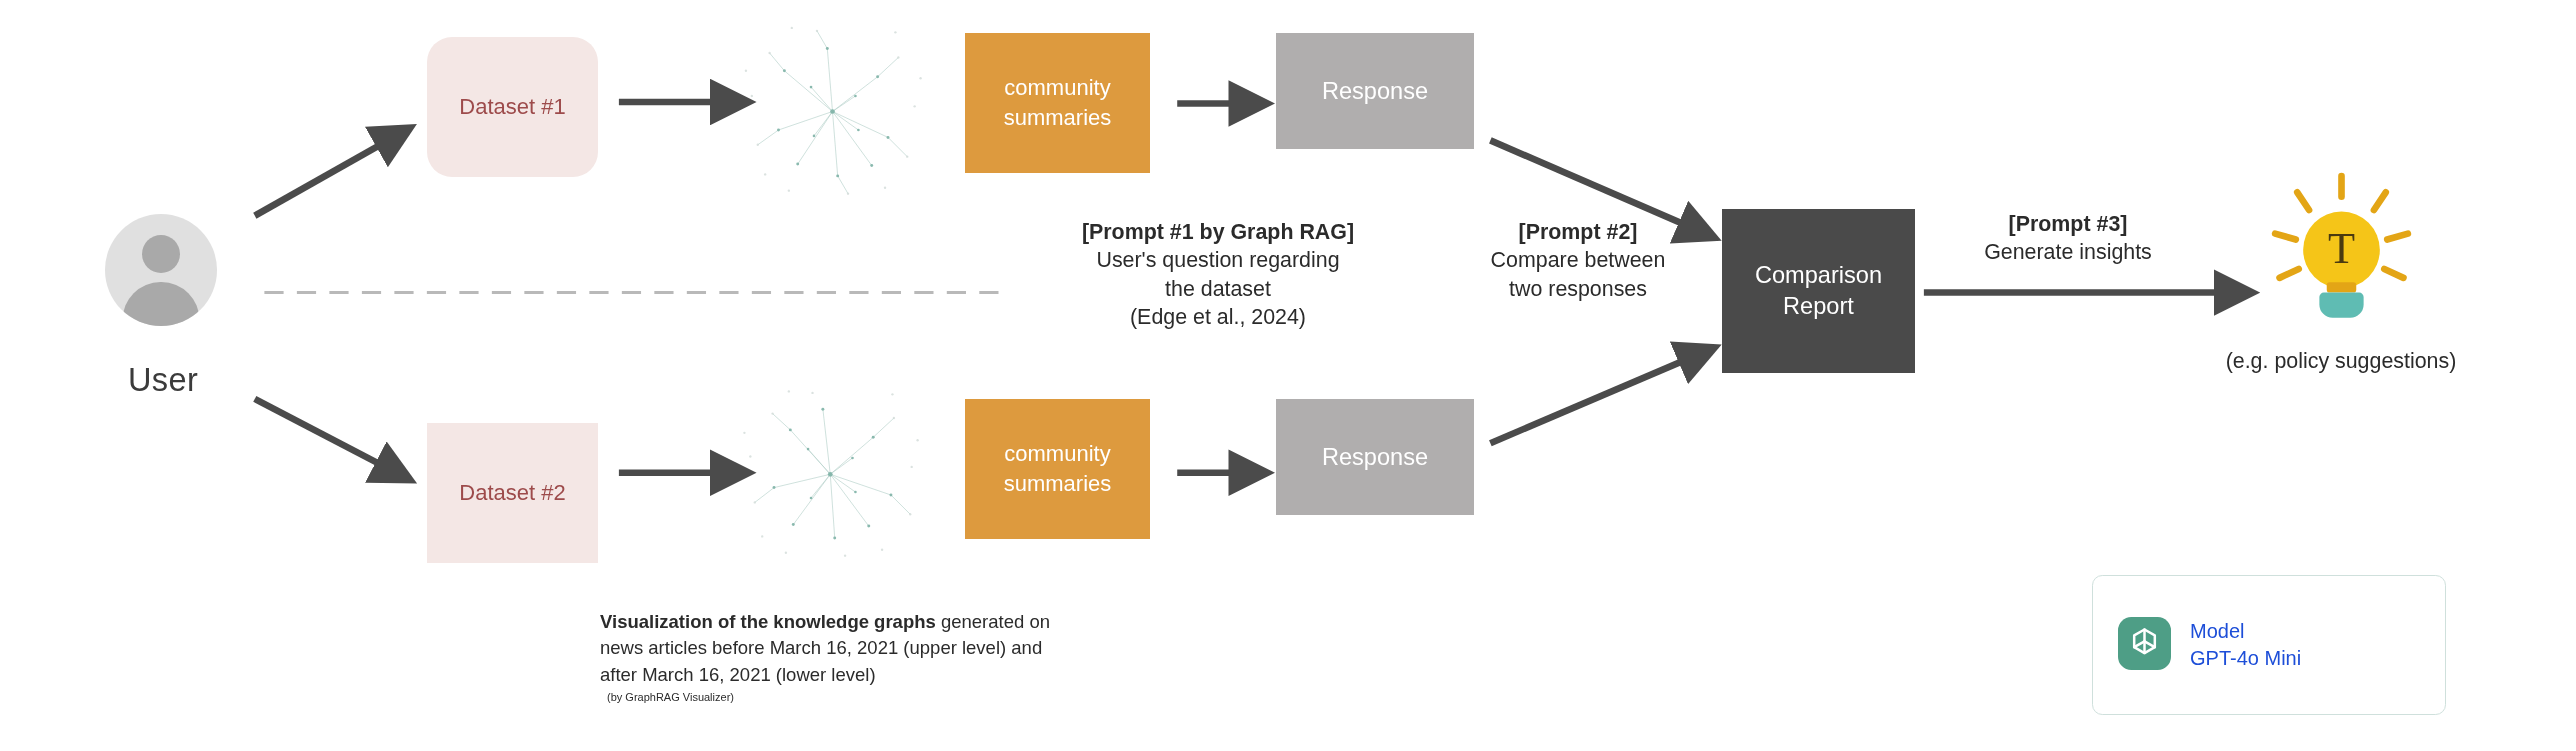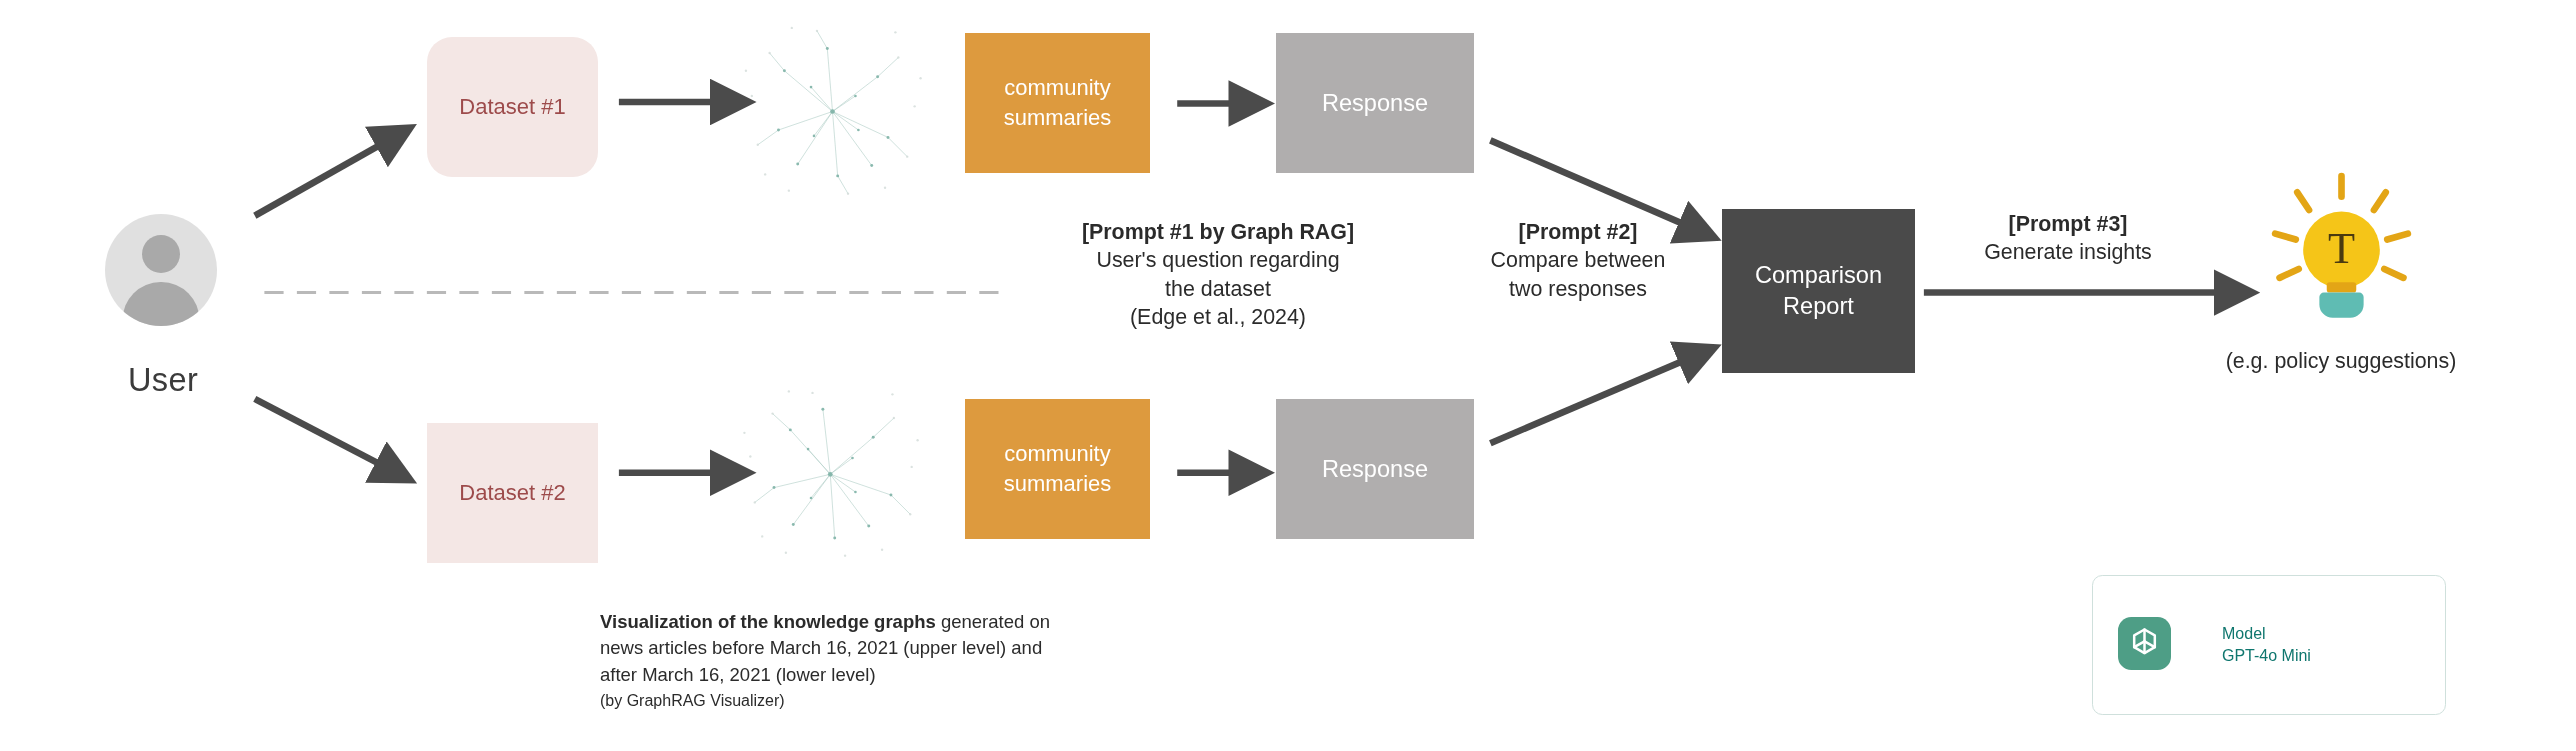--- a/index.html
+++ b/index.html
@@ -94,21 +94,21 @@
     display: flex;
     align-items: center;
     justify-content: center;
   }
   #summaries-1 { left: 965px; top: 33px; }
   #summaries-2 { left: 965px; top: 399px; }
 
   
   .response-box {
     width: 198px;
-    height: 140px;
+    height: 116px;
     background: #b0aeae;
     color: #ffffff;
     font-size: 23.6px;
     display: flex;
     align-items: center;
     justify-content: center;
   }
   #response-1 { left: 1276px; top: 33px; }
   #response-2 { left: 1276px; top: 399px; }
 
@@ -154,42 +154,41 @@
   
   #graph-caption {
     left: 600px;
     top: 609px;
     width: 606px;
     font-size: 18.5px;
     line-height: 1.42;
     color: #2b2b2b;
   }
   #graph-caption .b { font-weight: bold; }
-  #graph-caption .small { font-size: 16px; display: block; margin-top: 2.2px; }
+  #graph-caption .small { font-size: 11px; display: block; margin-top: 2.2px; margin-left: 7px; }
 
   
   #model-card {
     left: 2092px;
     top: 575px;
     width: 354px;
     height: 140px;
     border: 1.5px solid #cfe0dc;
     border-radius: 10.3px;
     background: #ffffff;
     display: flex;
     align-items: center;
     gap: 19px;
     padding-left: 25px;
     box-sizing: border-box;
   }
   #model-card .model-text {
-    font-size: 16px;
+    font-size: 20px;
     line-height: 1.35;
-    color: #0f766e;
-    margin-left: 32px;
+    color: #1d4ed8;
   }
 
   svg.overlay {
     position: absolute;
     left: 0;
     top: 0;
     width: 2576px;
     height: 752px;
     pointer-events: none;
   }

